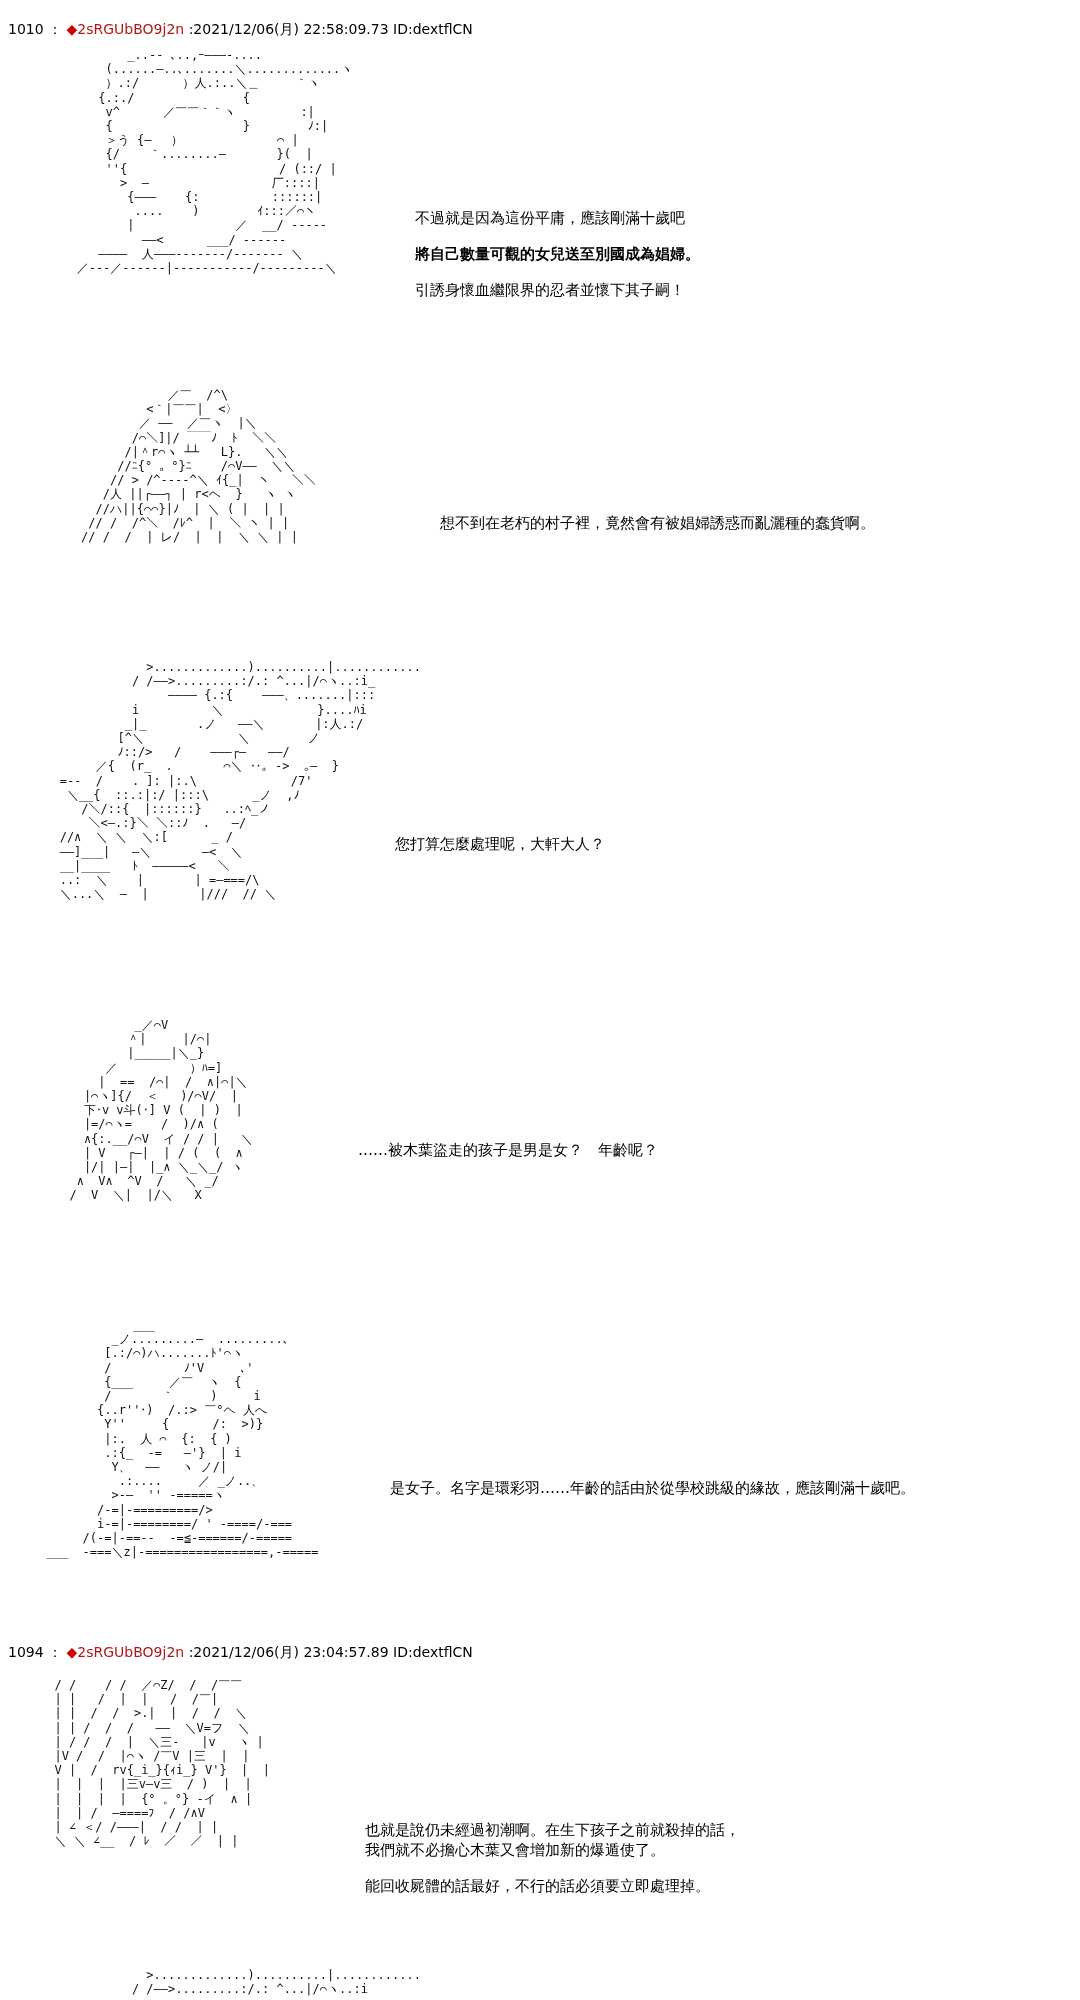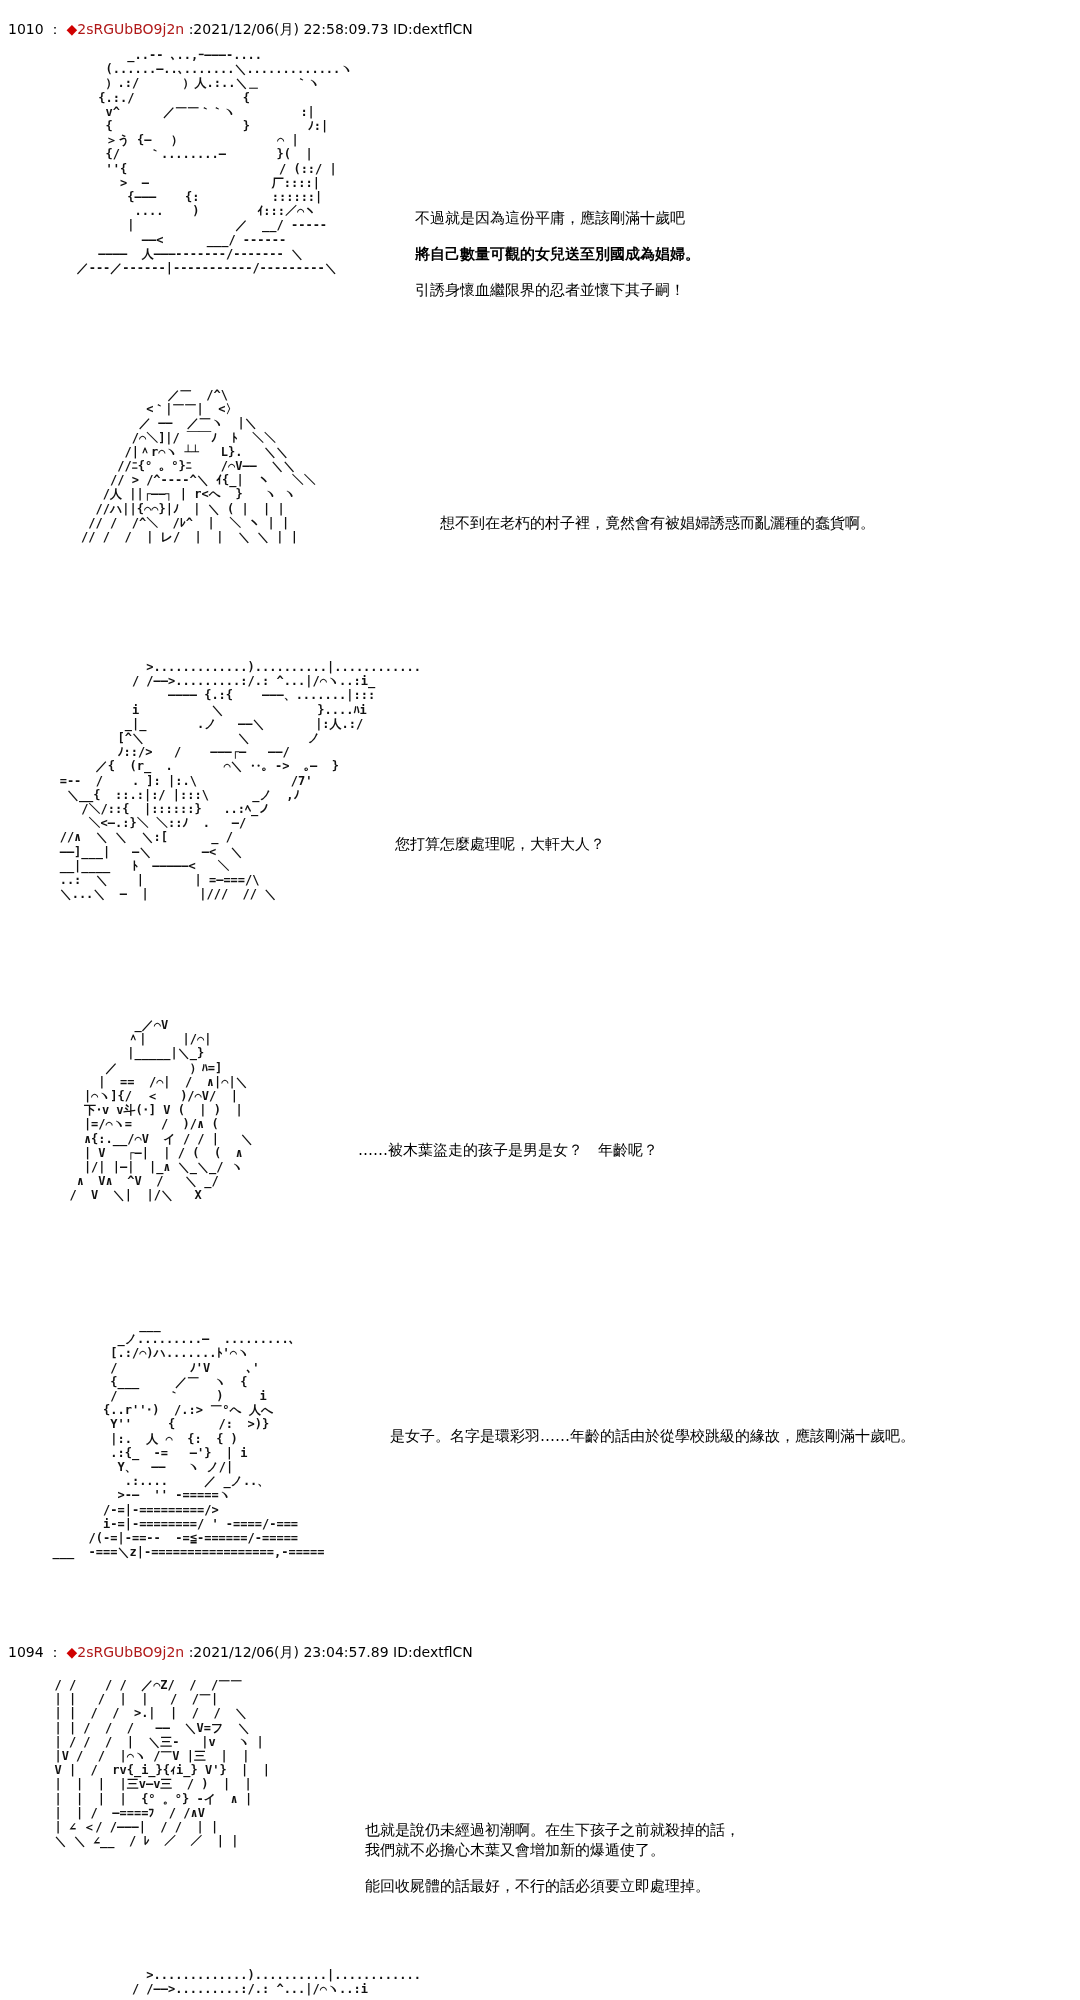--- a/index.html
+++ b/index.html
@@ -11,21 +11,21 @@
     position: absolute; left: 8px; font-size: 14px; white-space: nowrap; line-height: 18px;
   }
   .post-header .trip { color: #b01818; }
   .post-header .diamond { color: #d00000; font-size: 14px; }
   .dialogue {
     position: absolute; font-size: 15px; line-height: 20px; white-space: nowrap;
   }
   .art {
     position: absolute; margin: 0;
     font-family: "DejaVu Sans Mono", monospace; font-size: 12px; line-height: 14.2px;
-    white-space: pre; color: #111; font-weight: bold;
+    white-space: pre; color: #111;
   }
 </style>
 </head>
 <body>
 
 <div class="post-header" style="top:20px;">
   <span>1010</span>
   <span>：</span>
   <span class="diamond">◆</span><span class="trip">2sRGUbBO9j2n</span>
   <span>:2021/12/06(月) 22:58:09.73</span>
@@ -100,38 +100,38 @@
     |=/⌒ヽ=    /  )/∧ (
     ∧{:.__/⌒V  イ / / |   ＼
     | V   ┌―|  | / (  (  ∧
     |/| |―|  |_∧ ＼_＼_/ ヽ
    ∧  V∧  ^V  /   ＼ _/
   /  V  ＼|  |/＼   X</pre>
 <div class="dialogue" style="left:358px; top:1140px;">
   <div>……被木葉盜走的孩子是男是女？　年齡呢？</div>
 </div>
 
-<pre class="art" style="left:38px; top:1318px;">              ___
+<pre class="art" style="left:32px; top:1318px;">              ___
            _ノ.........―  .........､
           [.:/⌒)ハ.......ﾄ'⌒ヽ
           /          ﾉ'V     ､'
           {___     ／￣  ヽ  {
           /       ｀     )     i
          {..r''･)  /.:&gt; ￣°ヘ 人へ
           Y''     {      /:  &gt;)}
           |:.  人 ⌒  {:  { )
           .:{_  -=   ―'}  | i
            Y、  ――   ヽ ノ/|
             .:....     ／ _ノ..、
            &gt;-―  '' -=====ヽ
          /-=|-=========/&gt;
          i-=|-========/ ' -====/-===
        /(-=|-==--  -=≦-======/-=====
   ___  -===＼z|-=================,-=====</pre>
-<div class="dialogue" style="left:390px; top:1426px;text-align:right;">
+<div class="dialogue" style="left:390px; top:1478px;text-align:right;">
   <div>是女子。名字是環彩羽……年齡的話由於從學校跳級的緣故，應該剛滿十歲吧。</div>
 </div>
 
 <div class="post-header" style="top:1643px;">
   <span>1094</span>
   <span>：</span>
   <span class="diamond">◆</span><span class="trip">2sRGUbBO9j2n</span>
   <span>:2021/12/06(月) 23:04:57.89</span>
   <span>ID:dextflCN</span>
 </div>

